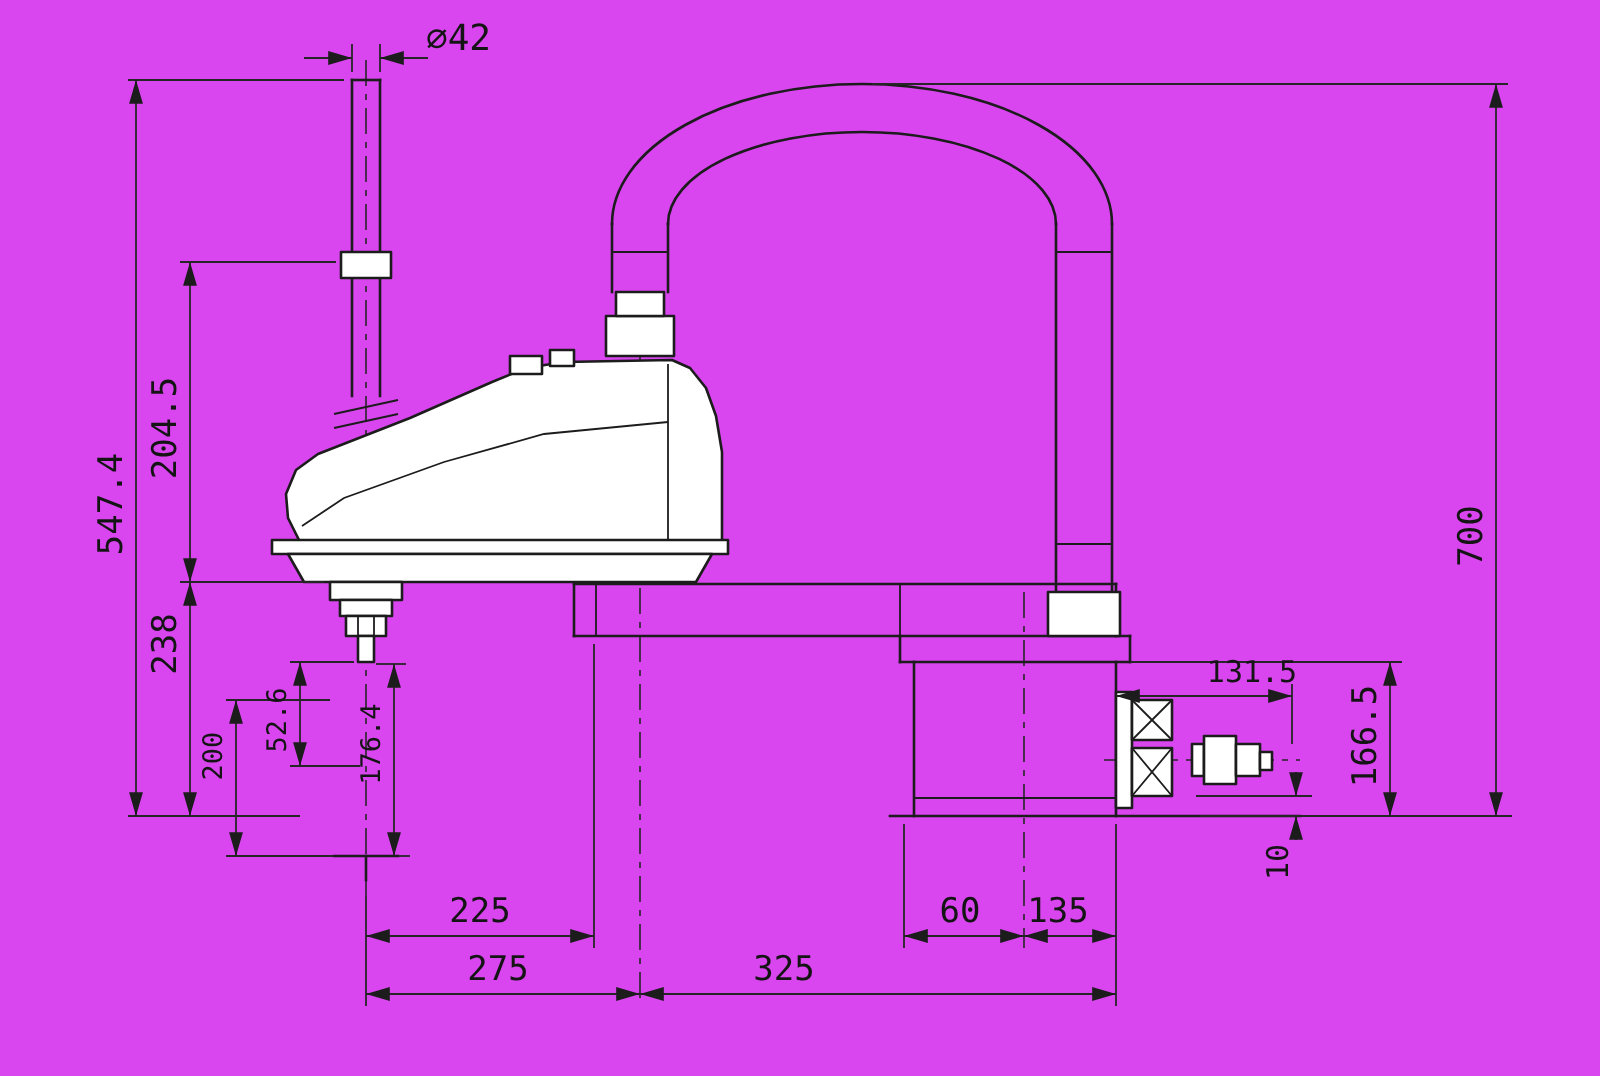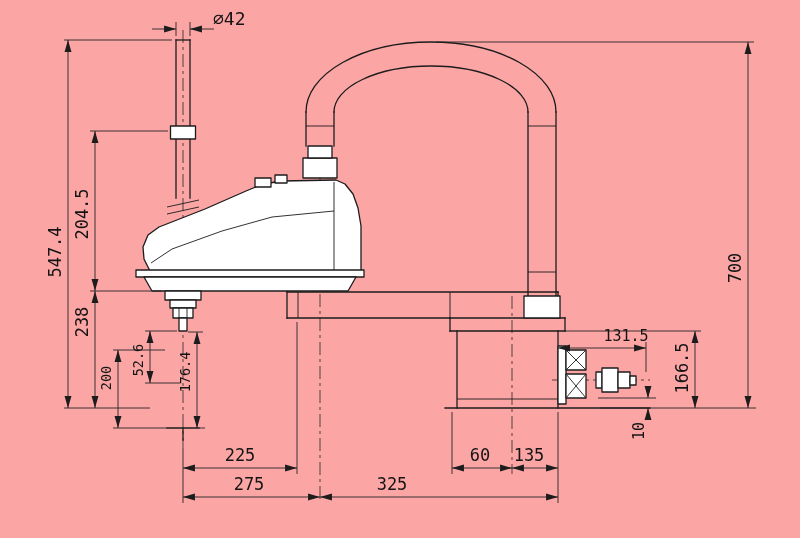--- a/index.html
+++ b/index.html
@@ -1,16 +1,16 @@
 <!DOCTYPE html>
 <html><head>
 <meta charset="utf-8">
 <style>
   html,body{margin:0;padding:0;background:#ffffff;}
-  .stage{width:800px;height:538px;background:#fca5a5;position:relative;overflow:hidden;}
+  .stage{width:800px;height:538px;background:#d946ef;position:relative;overflow:hidden;}
   svg{display:block;}
   .obj{stroke:#1c1c1c;stroke-width:1.3;fill:none;stroke-linecap:square;stroke-linejoin:round;}
   .objf{stroke:#1c1c1c;stroke-width:1.3;fill:#ffffff;stroke-linejoin:round;}
   .thin{stroke:#1c1c1c;stroke-width:0.9;fill:none;}
   .dim{stroke:#262626;stroke-width:0.9;fill:none;}
   .ctr{stroke:#262626;stroke-width:0.8;fill:none;stroke-dasharray:13 4 3 4;}
   text{font-family:"DejaVu Sans Mono","Liberation Mono",monospace;fill:#141414;}
   .t{font-size:17px;text-anchor:middle;}
   .tm{font-size:15px;text-anchor:middle;}
   .ts{font-size:13.5px;text-anchor:middle;}

